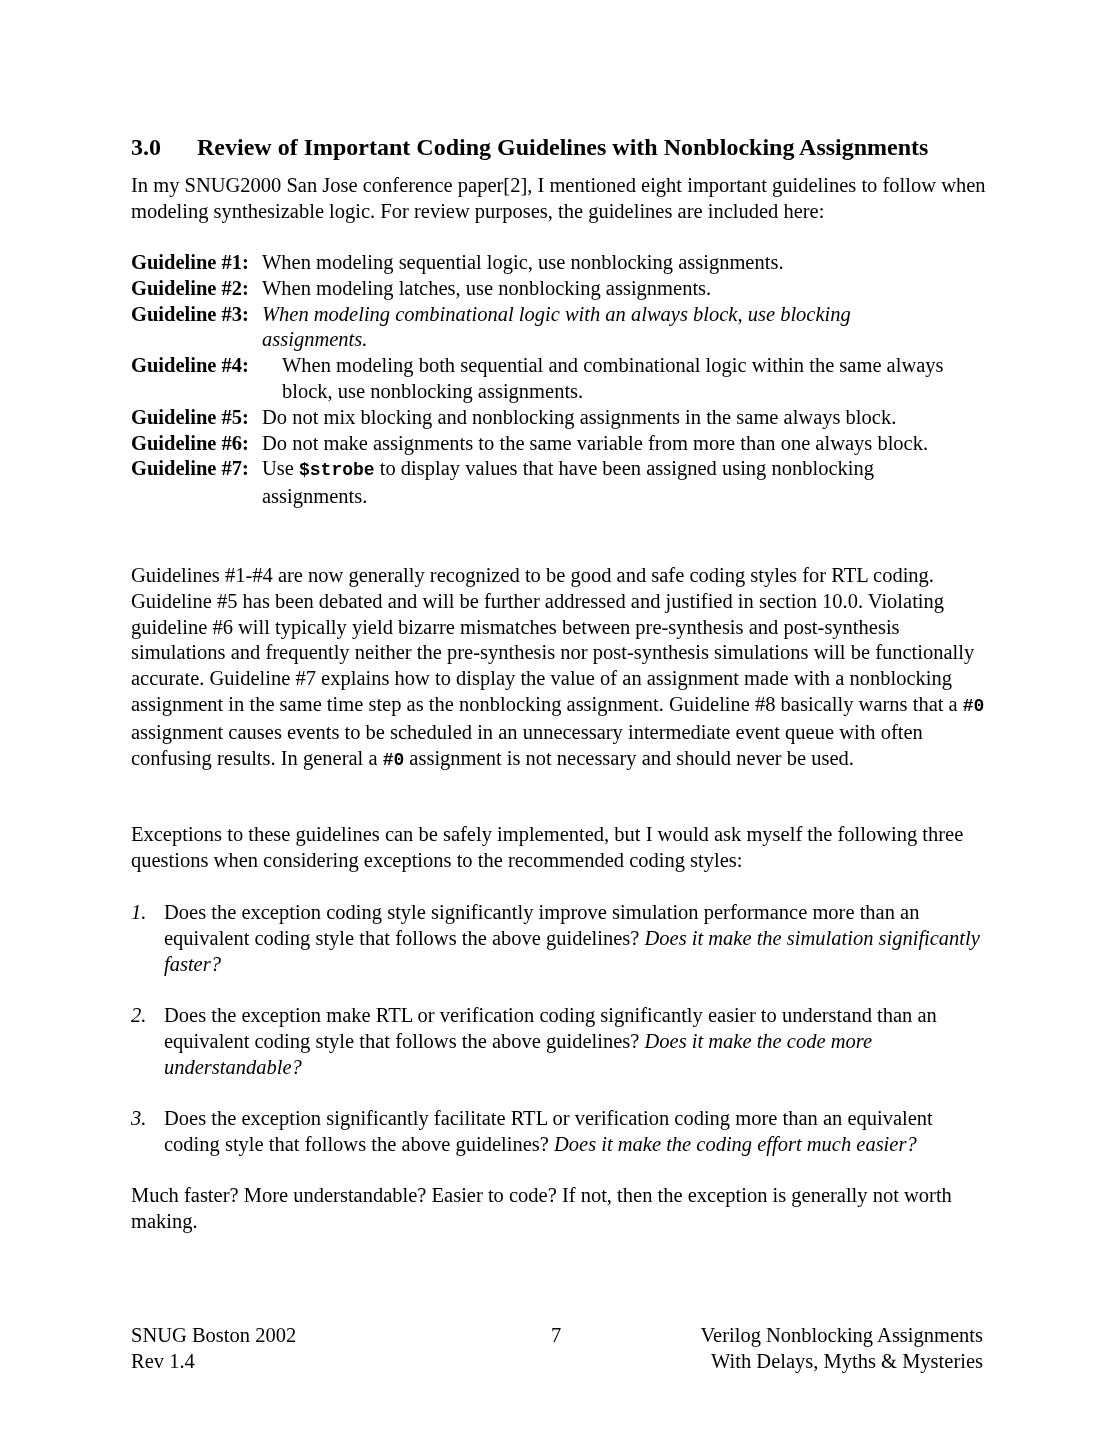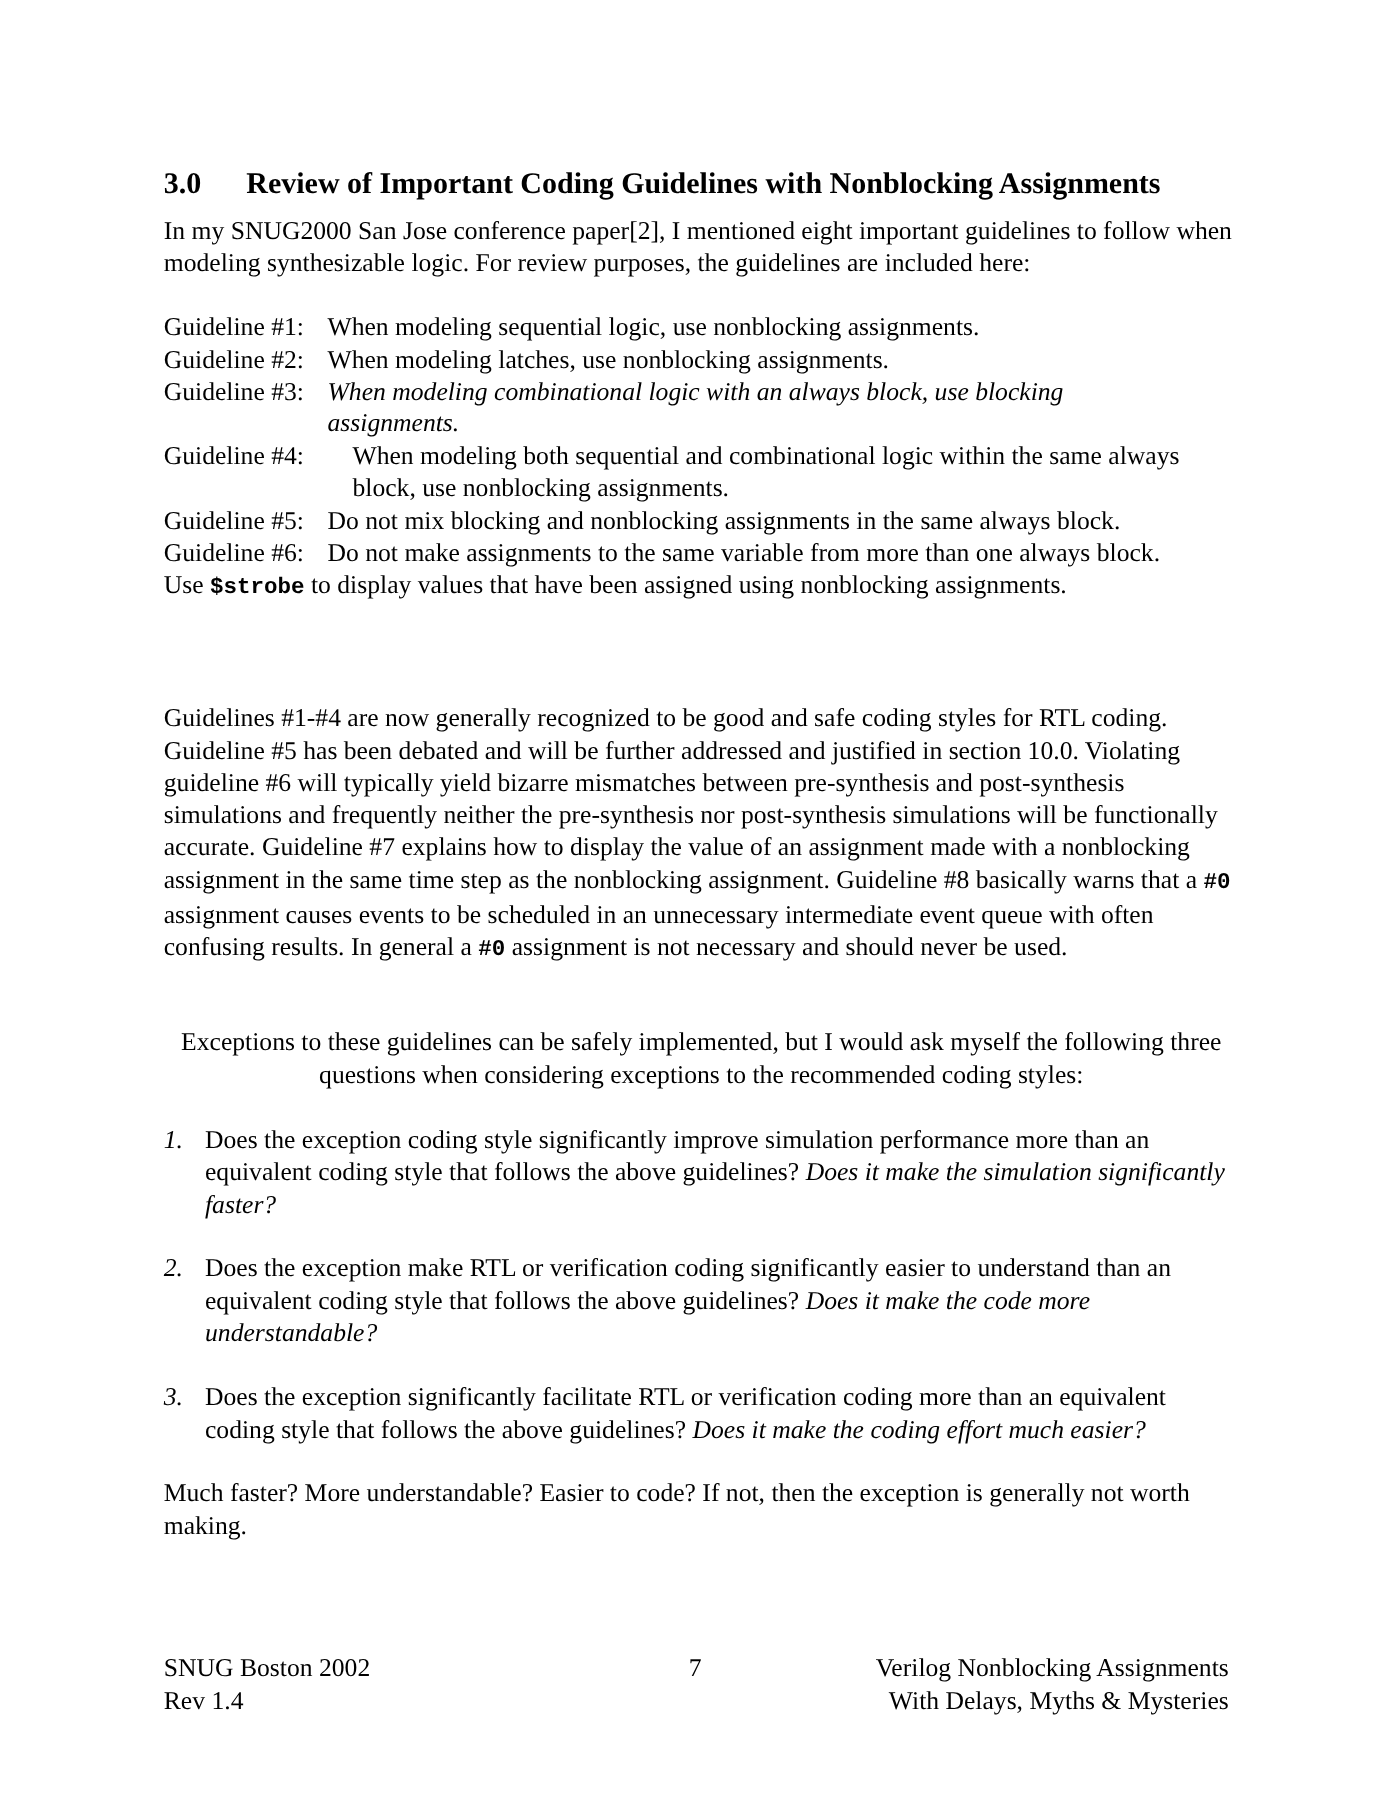--- a/index.html
+++ b/index.html
@@ -4,21 +4,21 @@
   <style>
     html, body { margin: 0; padding: 0; background: #ffffff; }
     body { width: 1113px; height: 1440px; position: relative; overflow: hidden;
            font-family: "Liberation Serif", serif; color: #000; }
     .page { position: absolute; left: 131px; top: 0; width: 852px; }
     .heading { position: absolute; top: 132px; left: 0; font-weight: bold; font-size: 24px; white-space: nowrap; line-height: 30px; }
     .heading .num { display: inline-block; width: 66px; }
     .para { position: absolute; left: 0; width: 860px; font-size: 20.5px; line-height: 25.8px; }
     .guides { position: absolute; left: 0; top: 250px; width: 860px; font-size: 20.5px; line-height: 25.8px; }
     .g-row { display: flex; }
-    .g-label { font-weight: normal; width: 131px; flex: none; white-space: nowrap; }
+    .g-label { font-weight: bold; width: 131px; flex: none; white-space: nowrap; }
     .g-text { flex: 1; }
     .mono { font-family: "Liberation Mono", monospace; font-weight: bold; font-size: 18px; }
     .q { position: absolute; left: 0; width: 860px; font-size: 20.5px; line-height: 25.8px; display: flex; }
     .q-num { width: 33px; flex: none; font-style: italic; }
     .q-text { flex: 1; }
     .it { font-style: italic; }
     .footer { position: absolute; top: 1322px; left: 0; width: 852px; font-size: 20.5px; line-height: 26px; }
     .f-left { position: absolute; left: 0; top: 0; }
     .f-center { position: absolute; left: 420px; top: 0; }
     .f-right { position: absolute; right: 0; top: 0; text-align: right; white-space: nowrap; }
@@ -53,27 +53,28 @@
     </div>
     <div class="g-row">
       <span class="g-label">Guideline #5:</span>
       <span class="g-text">Do not mix blocking and nonblocking assignments in the same always block.</span>
     </div>
     <div class="g-row">
       <span class="g-label">Guideline #6:</span>
       <span class="g-text" style="white-space:nowrap;">Do not make assignments to the same variable from more than one always block.</span>
     </div>
     <div class="g-row">
+      <span class="g-label">Guideline #7:</span>
       <span class="g-text" style="padding-right:60px;"><span>Use </span><span class="mono">$strobe</span><span> to display values that have been assigned using nonblocking assignments.</span></span>
     </div>
   </div>
 
   <div class="para" style="top:563px;"><span>Guidelines #1-#4 are now generally recognized to be good and safe coding styles for RTL coding. Guideline #5 has been debated and will be further addressed and justified in section 10.0. Violating guideline #6 will typically yield bizarre mismatches between pre-synthesis and post-synthesis simulations and frequently neither the pre-synthesis nor post-synthesis simulations will be functionally accurate. Guideline #7 explains how to display the value of an assignment made with a nonblocking assignment in the same time step as the nonblocking assignment. Guideline #8 basically warns that a </span><span class="mono">#0</span><span> assignment causes events to be scheduled in an unnecessary intermediate event queue with often confusing results. In general a </span><span class="mono">#0</span><span> assignment is not necessary and should never be used.</span></div>
 
-  <div class="para" style="top:822px;text-align:center;">Exceptions to these guidelines can be safely implemented, but I would ask myself the following three questions when considering exceptions to the recommended coding styles:</div>
+  <div class="para" style="top:822px;">Exceptions to these guidelines can be safely implemented, but I would ask myself the following three questions when considering exceptions to the recommended coding styles:</div>
 
   <div class="q" style="top:900px;">
     <span class="q-num">1.</span>
     <span class="q-text"><span>Does the exception coding style significantly improve simulation performance more than an equivalent coding style that follows the above guidelines? </span><span class="it">Does it make the simulation significantly faster?</span></span>
   </div>
 
   <div class="q" style="top:1003px;">
     <span class="q-num">2.</span>
     <span class="q-text"><span>Does the exception make RTL or verification coding significantly easier to understand than an equivalent coding style that follows the above guidelines? </span><span class="it">Does it make the code more understandable?</span></span>
   </div>

